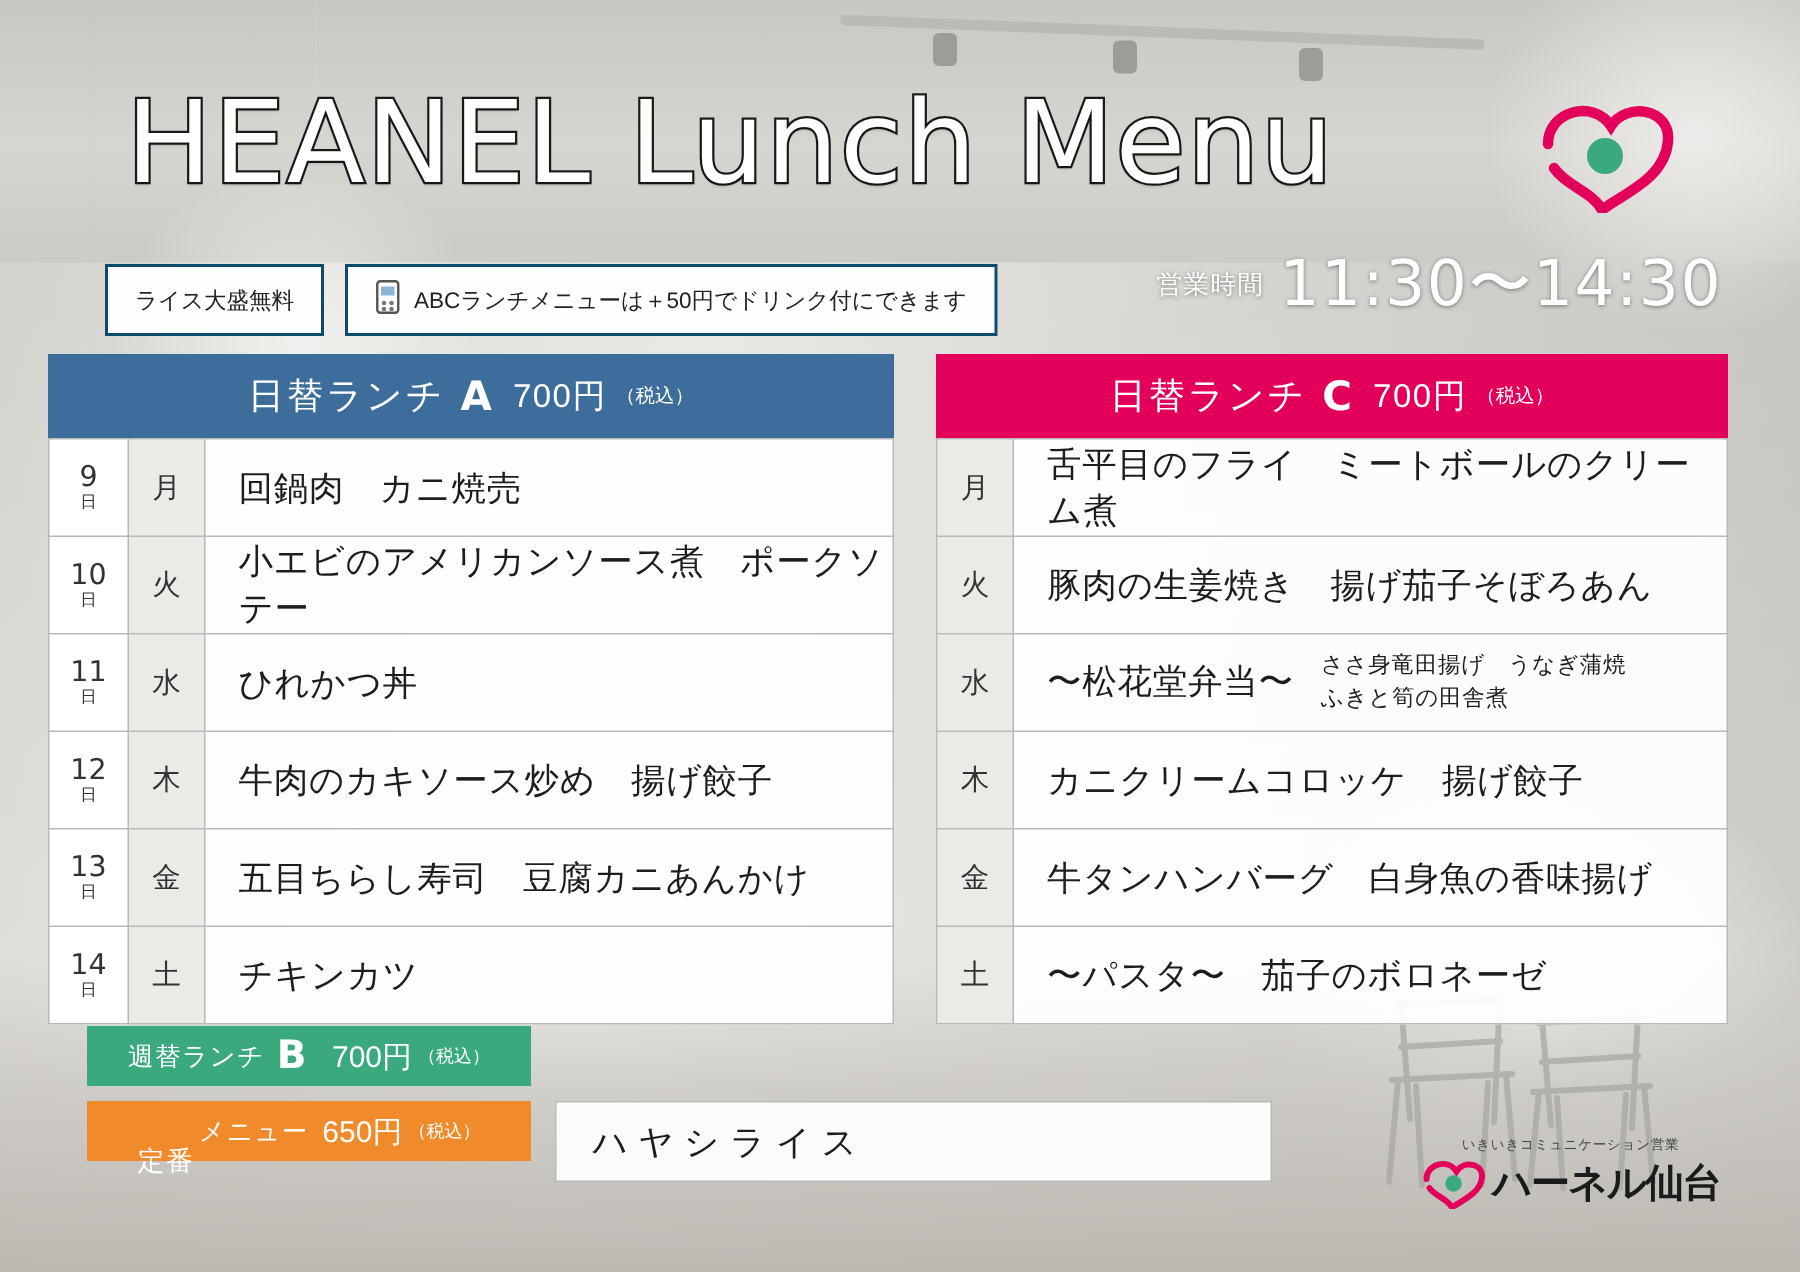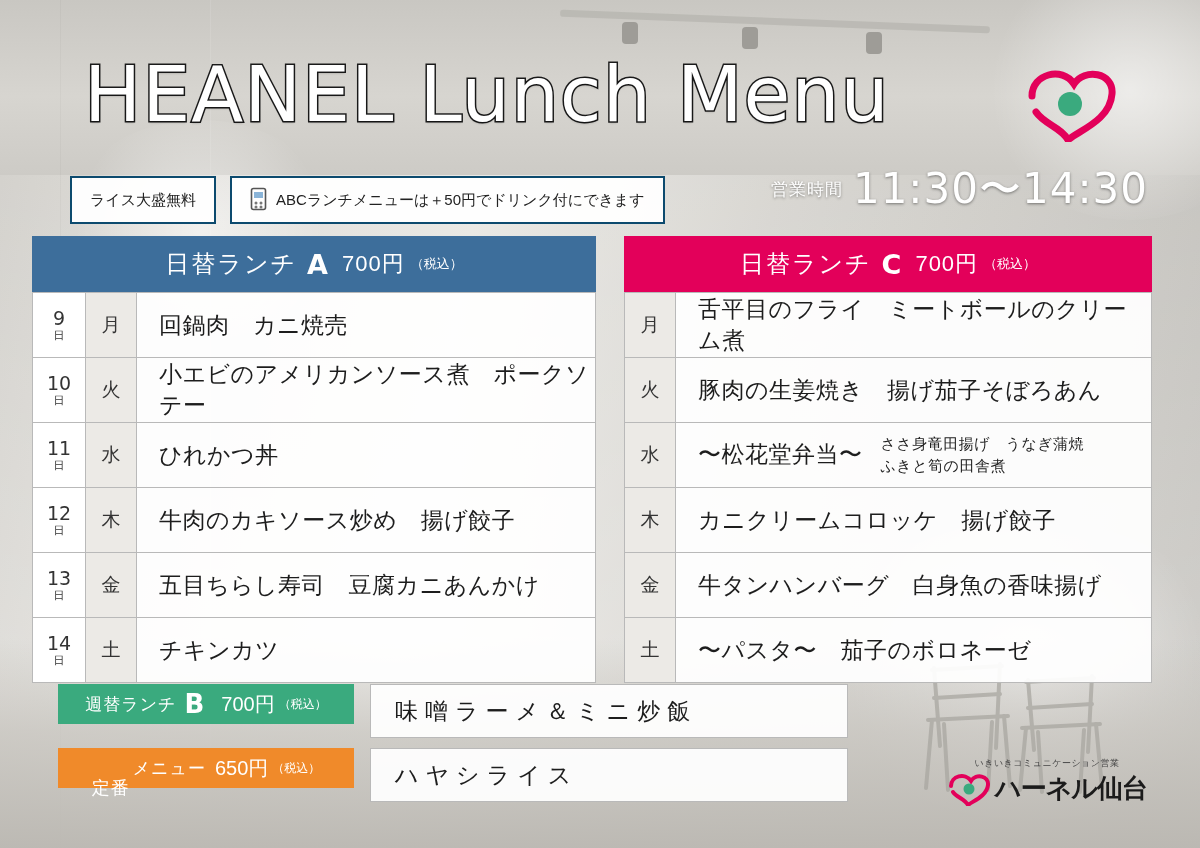--- a/index.html
+++ b/index.html
@@ -464,21 +464,20 @@
   </div>
 
   <div class="bottom">
     <div class="brow">
       <div class="blabel green">
         <span class="bl-name">週替ランチ</span>
         <span class="bl-letter">B</span>
         <span class="bl-price">700円</span>
         <span class="bl-tax">（税込）</span>
       </div>
-      <div class="bvalue">味噌ラーメ＆ミニ炒飯</div>
     </div>
     <div class="brow">
       <div class="blabel orange">
         <span class="bl-name big">定番</span>
         <span class="bl-name">メニュー</span>
         <span class="bl-price">650円</span>
         <span class="bl-tax">（税込）</span>
       </div>
       <div class="bvalue">ハヤシライス</div>
     </div>

